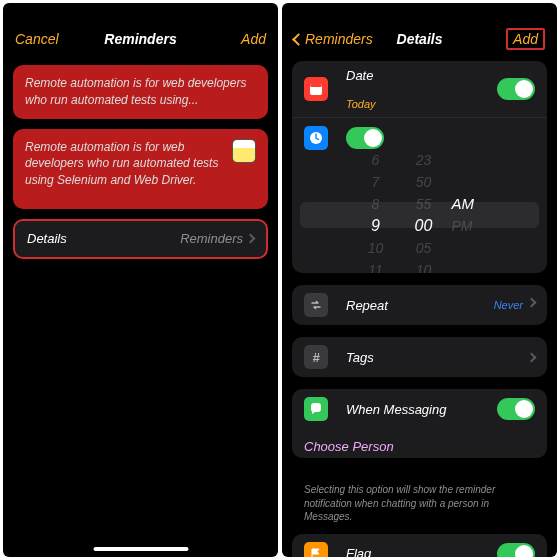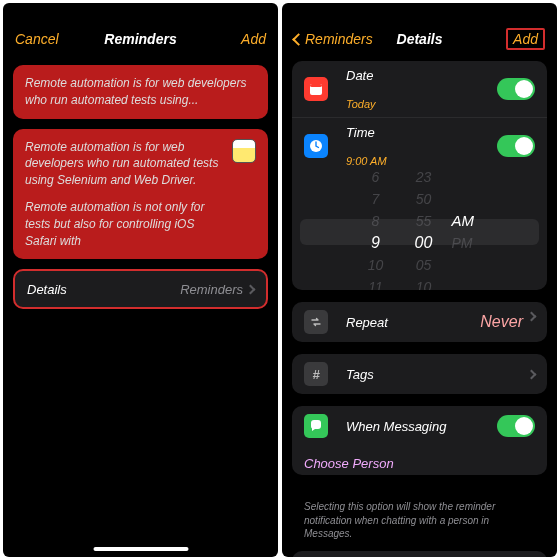--- a/index.html
+++ b/index.html
@@ -139,21 +139,21 @@
   }
   .ic-date { background: #ff3b30; }
   .ic-time { background: #0a84ff; }
   .ic-repeat { background: #3a3a3c; color:#bbb; }
   .ic-tags { background: #3a3a3c; color:#bbb; }
   .ic-msg { background: #34c759; }
   .ic-flag { background: #ff9500; }
   .row-labels { flex: 1; display: flex; flex-direction: column; }
   .row-labels .main { font-size: 13px; color: #fff; }
   .row-labels .sub { font-size: 11px; color: #fdae2a; margin-top: 15px; }
-  .row-right { color: #fca5a5; font-size: 16px; display:flex; gap:5px; }
+  .row-right { color: #3b82f6; font-size: 11px; display:flex; gap:5px; }
   .toggle {
     width: 38px; height: 22px;
     background: #34c759;
     border-radius: 12px;
     position: relative;
     flex-shrink: 0;
   }
   .toggle::after {
     content: "";
     position: absolute;
@@ -224,21 +224,20 @@
     <div class="nav-left">Cancel</div>
     <div class="nav-title">Reminders</div>
     <div class="nav-right">Add</div>
   </div>
   <div class="content">
     <div class="card">Remote automation is for web developers who run automated tests using...</div>
     <div class="card card-with-icon">
       <div class="txt">
         <div>Remote automation is for web developers who run automated tests using Selenium and Web Driver.</div>
         <div style="height:10px"></div>
-        <div>Remote automation is not only for tests but also for controlling iOS Safari with</div>
       </div>
       <div class="notes-icon"></div>
     </div>
     <div class="details-row">
       <span>Details</span>
       <span class="right">
         <span>Reminders</span>
         <span class="chev"></span>
       </span>
     </div>
@@ -270,24 +269,20 @@
           <span class="sub">Today</span>
         </div>
         <div class="toggle"></div>
       </div>
       <div class="row">
         <div class="row-icon ic-time">
           <svg width="14" height="14" viewBox="0 0 14 14">
               <circle cx="7" cy="7" r="6" fill="#fff"></circle>
               <path d="M7 3v4l2.5 1.5" stroke="#0a84ff" stroke-width="1.4" fill="none" stroke-linecap="round"></path>
             </svg>
-        </div>
-        <div class="row-labels">
-          <span class="main">Time</span>
-          <span class="sub">9:00 AM</span>
         </div>
         <div class="toggle"></div>
       </div>
       <div class="picker">
         <div class="selector"></div>
         <div class="picker-col">
           <span>6</span>
           <span>7</span>
           <span>8</span>
           <span class="sel">9</span>

